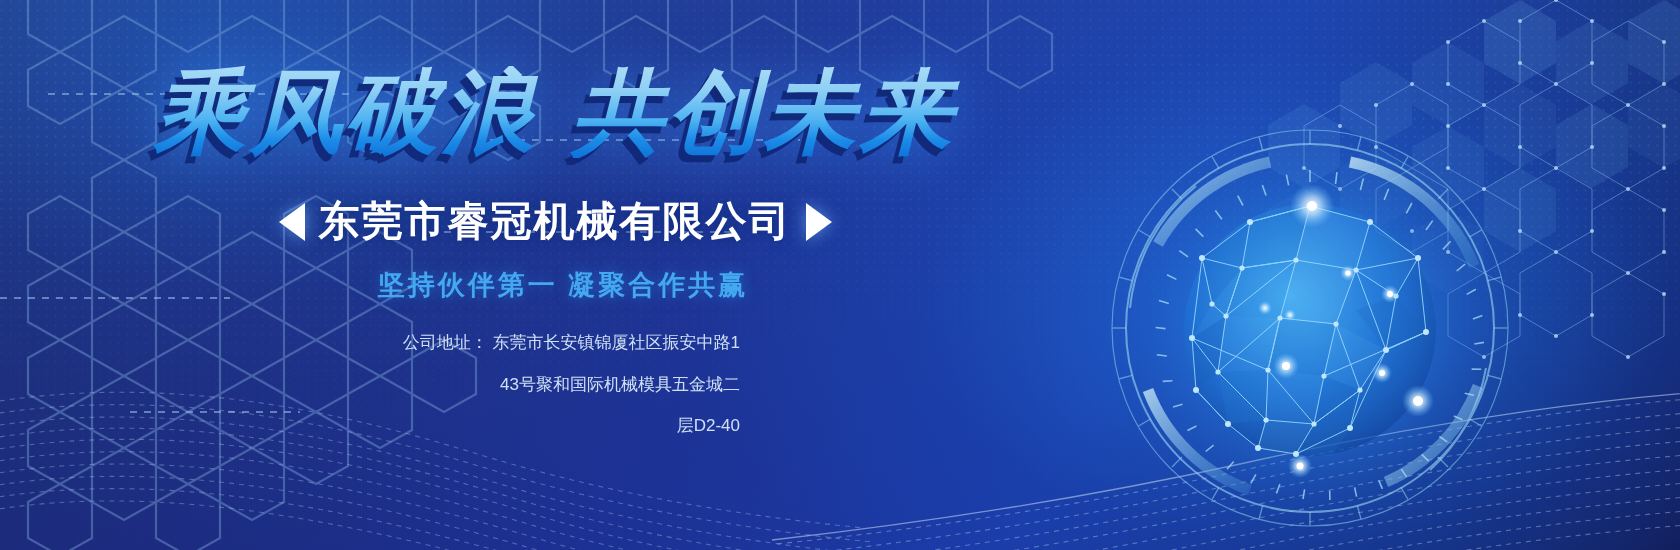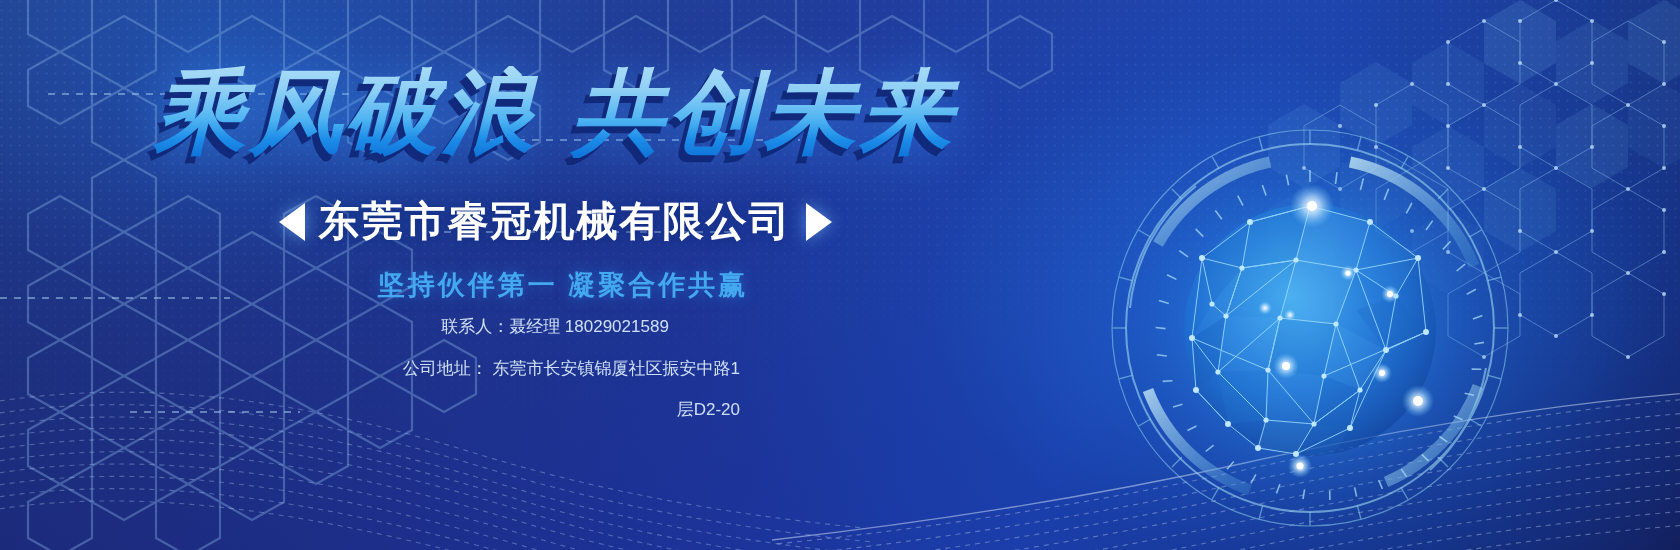--- a/index.html
+++ b/index.html
@@ -550,20 +550,20 @@
 
     <div class="company-row">
       <span class="tri left"></span>
       <span class="company-name">东莞市睿冠机械有限公司</span>
       <span class="tri right"></span>
     </div>
 
     <div class="slogan">坚持伙伴第一 凝聚合作共赢</div>
 
     <div class="contact">
-      <span class="line">联系人：聂经理 18029021589</span>
       <span class="addr">公司地址： 东莞市长安镇锦厦社区振安中路1</span>
-      <span class="addr">层D2-20</span>
+      <span class="addr">43号聚和国际机械模具五金城二</span>
+      <span class="addr">层D2-40</span>
     </div>
 
   </div>
 
 </div>
 
 </body></html>

